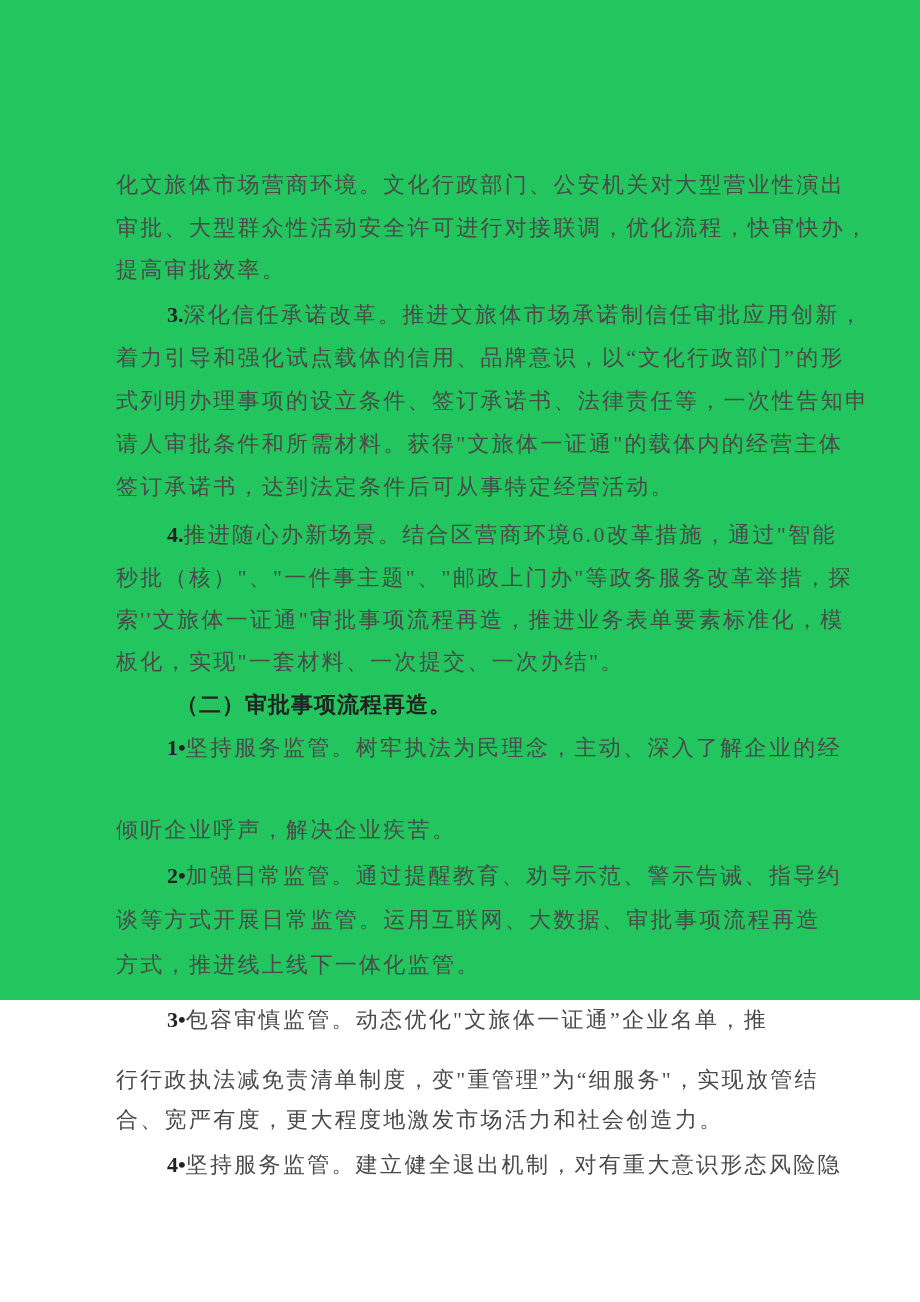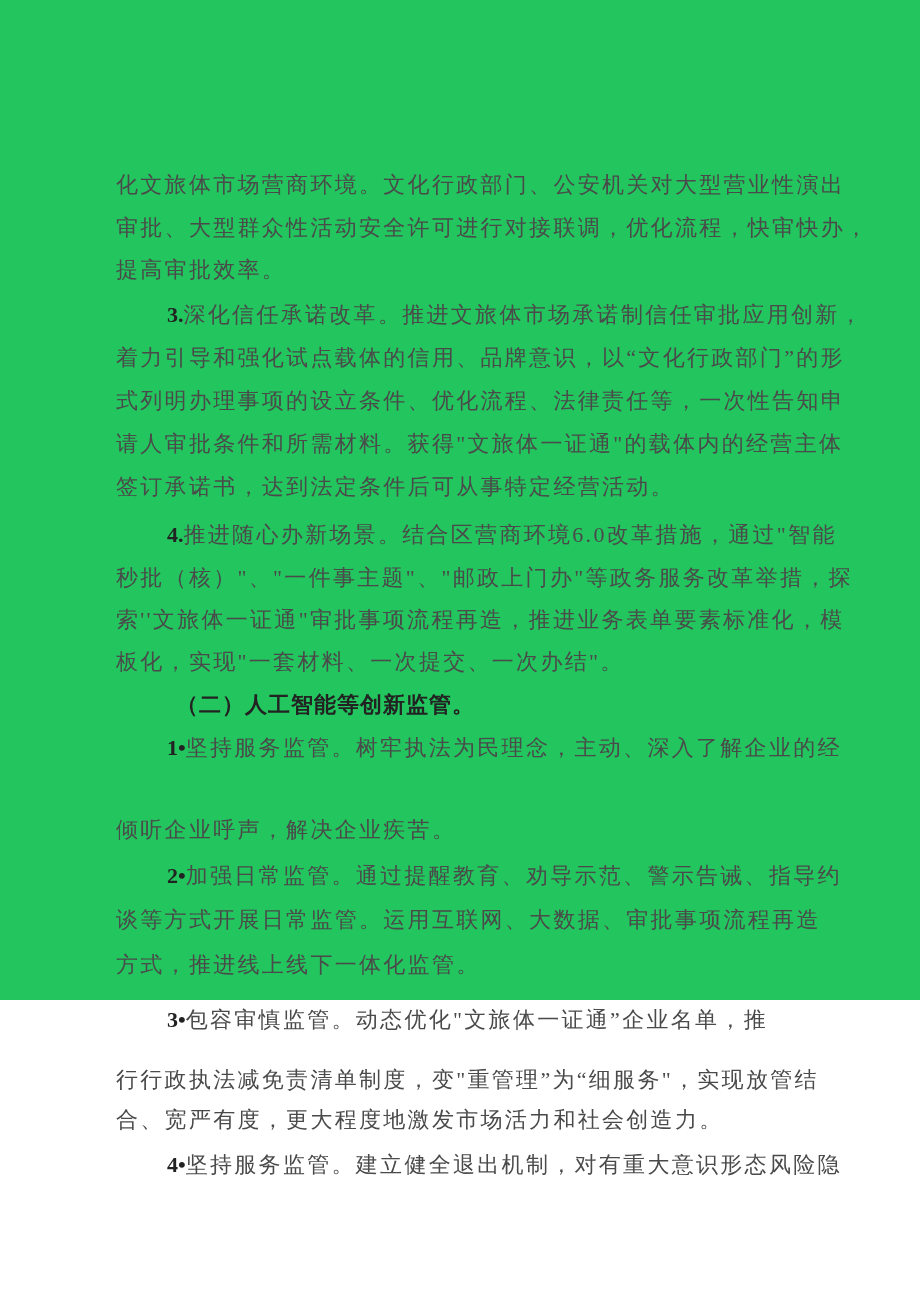--- a/index.html
+++ b/index.html
@@ -45,32 +45,32 @@
 
 <div class="page">
   <div class="line" style="top:170px">化文旅体市场营商环境。文化行政部门、公安机关对大型营业性演出</div>
   <div class="line" style="top:255px">提高审批效率。</div>
   <div class="line" style="top:213px">审批、大型群众性活动安全许可进行对接联调，优化流程，快审快办，</div>
 
   <div class="line indent" style="top:300px">
     <span class="num">3.</span><span>深化信任承诺改革。推进文旅体市场承诺制信任审批应用创新，</span>
   </div>
   <div class="line" style="top:343px">着力引导和强化试点载体的信用、品牌意识，以“文化行政部门”的形</div>
-  <div class="line" style="top:386px">式列明办理事项的设立条件、优化流程、法律责任等，一次性告知申</div>
+  <div class="line" style="top:386px">式列明办理事项的设立条件、签订承诺书、法律责任等，一次性告知申</div>
   <div class="line" style="top:429px">请人审批条件和所需材料。获得"文旅体一证通"的载体内的经营主体</div>
   <div class="line" style="top:472px">签订承诺书，达到法定条件后可从事特定经营活动。</div>
 
   <div class="line indent" style="top:520px">
     <span class="num">4.</span><span>推进随心办新场景。结合区营商环境6.0改革措施，通过"智能</span>
   </div>
   <div class="line" style="top:563px">秒批（核）"、"一件事主题"、"邮政上门办"等政务服务改革举措，探</div>
   <div class="line" style="top:605px">索''文旅体一证通"审批事项流程再造，推进业务表单要素标准化，模</div>
   <div class="line" style="top:647px">板化，实现"一套材料、一次提交、一次办结"。</div>
 
-  <div class="line heading" style="top:690px">（二）人工智能等创新监管。</div>
+  <div class="line heading" style="top:690px">（二）审批事项流程再造。</div>
 
   <div class="line indent" style="top:733px">
     <span class="num">1•</span><span>坚持服务监管。树牢执法为民理念，主动、深入了解企业的经</span>
   </div>
   <div class="line" style="top:815px">倾听企业呼声，解决企业疾苦。</div>
 
   <div class="line indent" style="top:861px">
     <span class="num">2•</span><span>加强日常监管。通过提醒教育、劝导示范、警示告诫、指导约</span>
   </div>
   <div class="line" style="top:905px">谈等方式开展日常监管。运用互联网、大数据、审批事项流程再造</div>

